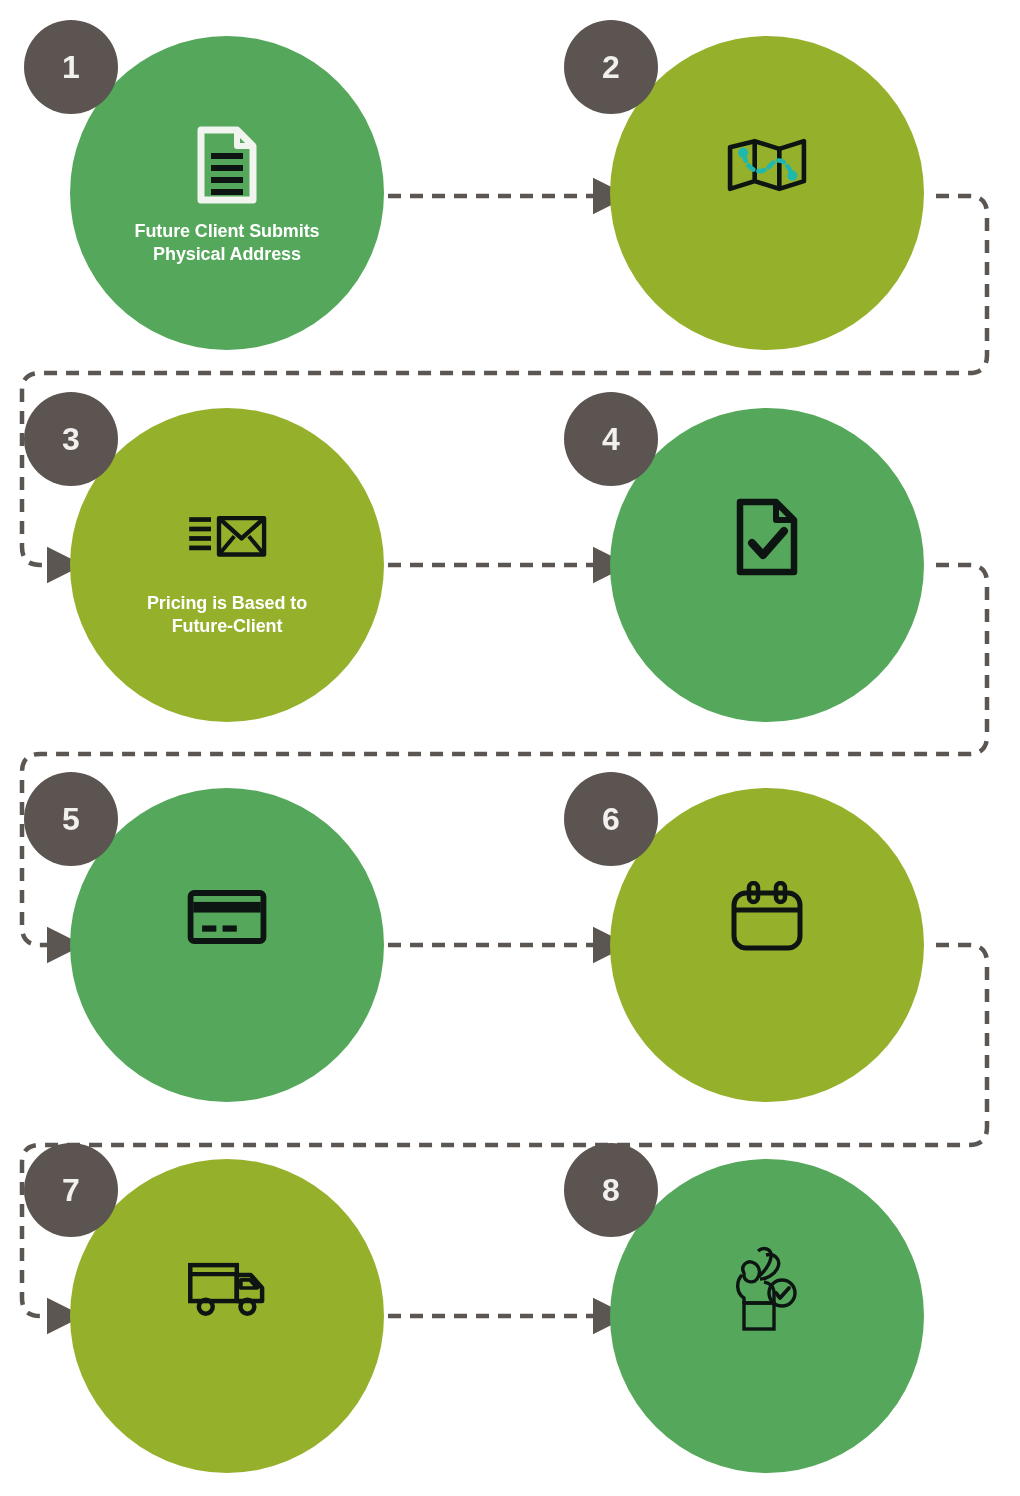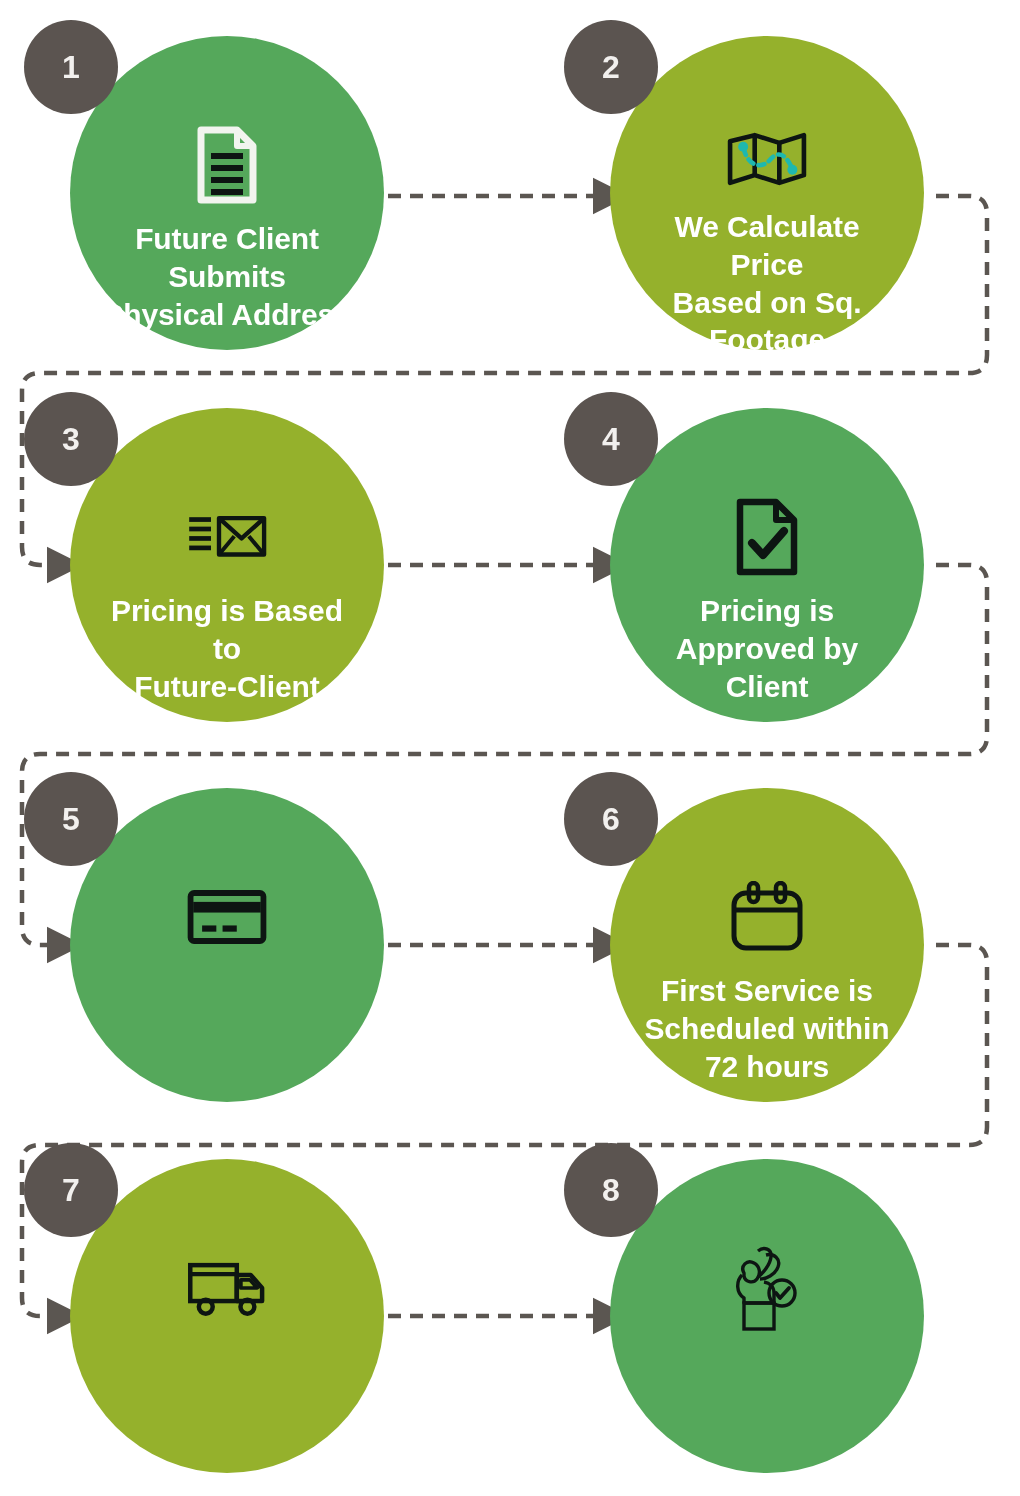--- a/index.html
+++ b/index.html
@@ -45,21 +45,21 @@
     justify-content: center;
   }
   .node-icon svg {
     display: block;
   }
   .node-label {
     margin-top: 14px;
     width: 250px;
     text-align: center;
     color: #ffffff;
-    font-size: 30px;
+    font-size: 18px;
     line-height: 1.26;
     font-weight: bold;
     letter-spacing: -0.1px;
     white-space: pre-line;
   }
   .node-label.light {
     font-weight: normal;
   }
   .badge {
     position: absolute;
@@ -131,23 +131,20 @@
     <div class="node-icon">
       <svg width="104" height="70" viewBox="0 0 104 70">
         <path d="M4 12 L36 4 L68 14 L100 4 L100 56 L68 66 L36 56 L4 66 Z" fill="none" stroke="#0d1512" stroke-width="6" stroke-linejoin="round"></path>
         <line x1="36" y1="4" x2="36" y2="56" stroke="#0d1512" stroke-width="6"></line>
         <line x1="68" y1="14" x2="68" y2="66" stroke="#0d1512" stroke-width="6"></line>
         <path d="M22 22 C26 42, 44 50, 56 36 C66 24, 76 28, 84 46" fill="none" stroke="#1fb8ae" stroke-width="6" stroke-dasharray="8 7" stroke-linecap="round"></path>
         <circle cx="21" cy="19" r="6.5" fill="#1fb8ae"></circle>
         <circle cx="85" cy="49" r="6.5" fill="#1fb8ae"></circle>
       </svg>
     </div>
-    <div class="node-label">We Calculate Price
-Based on Sq.
-Footage</div>
   </div>
 
   <div class="node" style="left:70px; top:408px; background:#95b12c;">
     <div class="badge">3</div>
     <div class="node-icon">
       <svg width="110" height="62" viewBox="0 0 110 62">
         <g stroke="#0d1512" stroke-width="6.5" stroke-linecap="butt">
           <line x1="3" y1="7" x2="33" y2="7"></line>
           <line x1="3" y1="20" x2="33" y2="20"></line>
           <line x1="3" y1="33" x2="33" y2="33"></line>
@@ -164,23 +161,20 @@
 
   <div class="node" style="left:610px; top:408px; background:#55a85b;">
     <div class="badge">4</div>
     <div class="node-icon">
       <svg width="64" height="78" viewBox="0 0 64 78">
         <path d="M5 4 h36 l18 18 v52 H5 Z" fill="none" stroke="#0d1512" stroke-width="6.5" stroke-linejoin="round"></path>
         <path d="M41 4 v18 h18" fill="none" stroke="#0d1512" stroke-width="6" stroke-linejoin="round"></path>
         <path d="M17 45 L28 57 L49 33" fill="none" stroke="#0d1512" stroke-width="8" stroke-linecap="round" stroke-linejoin="round"></path>
       </svg>
     </div>
-    <div class="node-label">Pricing is
-Approved by
-Client</div>
   </div>
 
   <div class="node" style="left:70px; top:788px; background:#55a85b;">
     <div class="badge">5</div>
     <div class="node-icon">
       <svg width="90" height="62" viewBox="0 0 90 62">
         <rect x="4" y="4" width="82" height="54" rx="4" ry="4" fill="none" stroke="#0d1512" stroke-width="6.5"></rect>
         <rect x="7" y="14" width="76" height="12" fill="#0d1512"></rect>
         <g stroke="#0d1512" stroke-width="7" stroke-linecap="butt">
           <line x1="17" y1="44" x2="33" y2="44"></line>
@@ -193,23 +187,20 @@
   <div class="node" style="left:610px; top:788px; background:#95b12c;">
     <div class="badge">6</div>
     <div class="node-icon">
       <svg width="76" height="72" viewBox="0 0 76 72">
         <rect x="5" y="12" width="66" height="55" rx="12" ry="12" fill="none" stroke="#0d1512" stroke-width="5"></rect>
         <line x1="5" y1="29" x2="71" y2="29" stroke="#0d1512" stroke-width="5"></line>
         <rect x="20" y="2" width="9" height="19" rx="4.5" ry="4.5" fill="none" stroke="#0d1512" stroke-width="4.5"></rect>
         <rect x="47" y="2" width="9" height="19" rx="4.5" ry="4.5" fill="none" stroke="#0d1512" stroke-width="4.5"></rect>
       </svg>
     </div>
-    <div class="node-label">First Service is
-Scheduled within
-72 hours</div>
   </div>
 
   <div class="node" style="left:70px; top:1159px; background:#95b12c;">
     <div class="badge">7</div>
     <div class="node-icon">
       <svg width="98" height="68" viewBox="0 0 98 68">
         <rect x="4" y="6" width="57" height="44" fill="none" stroke="#0d1512" stroke-width="5.5"></rect>
         <line x1="4" y1="17" x2="61" y2="17" stroke="#0d1512" stroke-width="5"></line>
         <path d="M61 18 h17 l14 16 v16 H61 Z" fill="none" stroke="#0d1512" stroke-width="5.5" stroke-linejoin="round"></path>
         <path d="M66 24 h11 l9 10 h-20 Z" fill="none" stroke="#0d1512" stroke-width="4.5" stroke-linejoin="round"></path>

